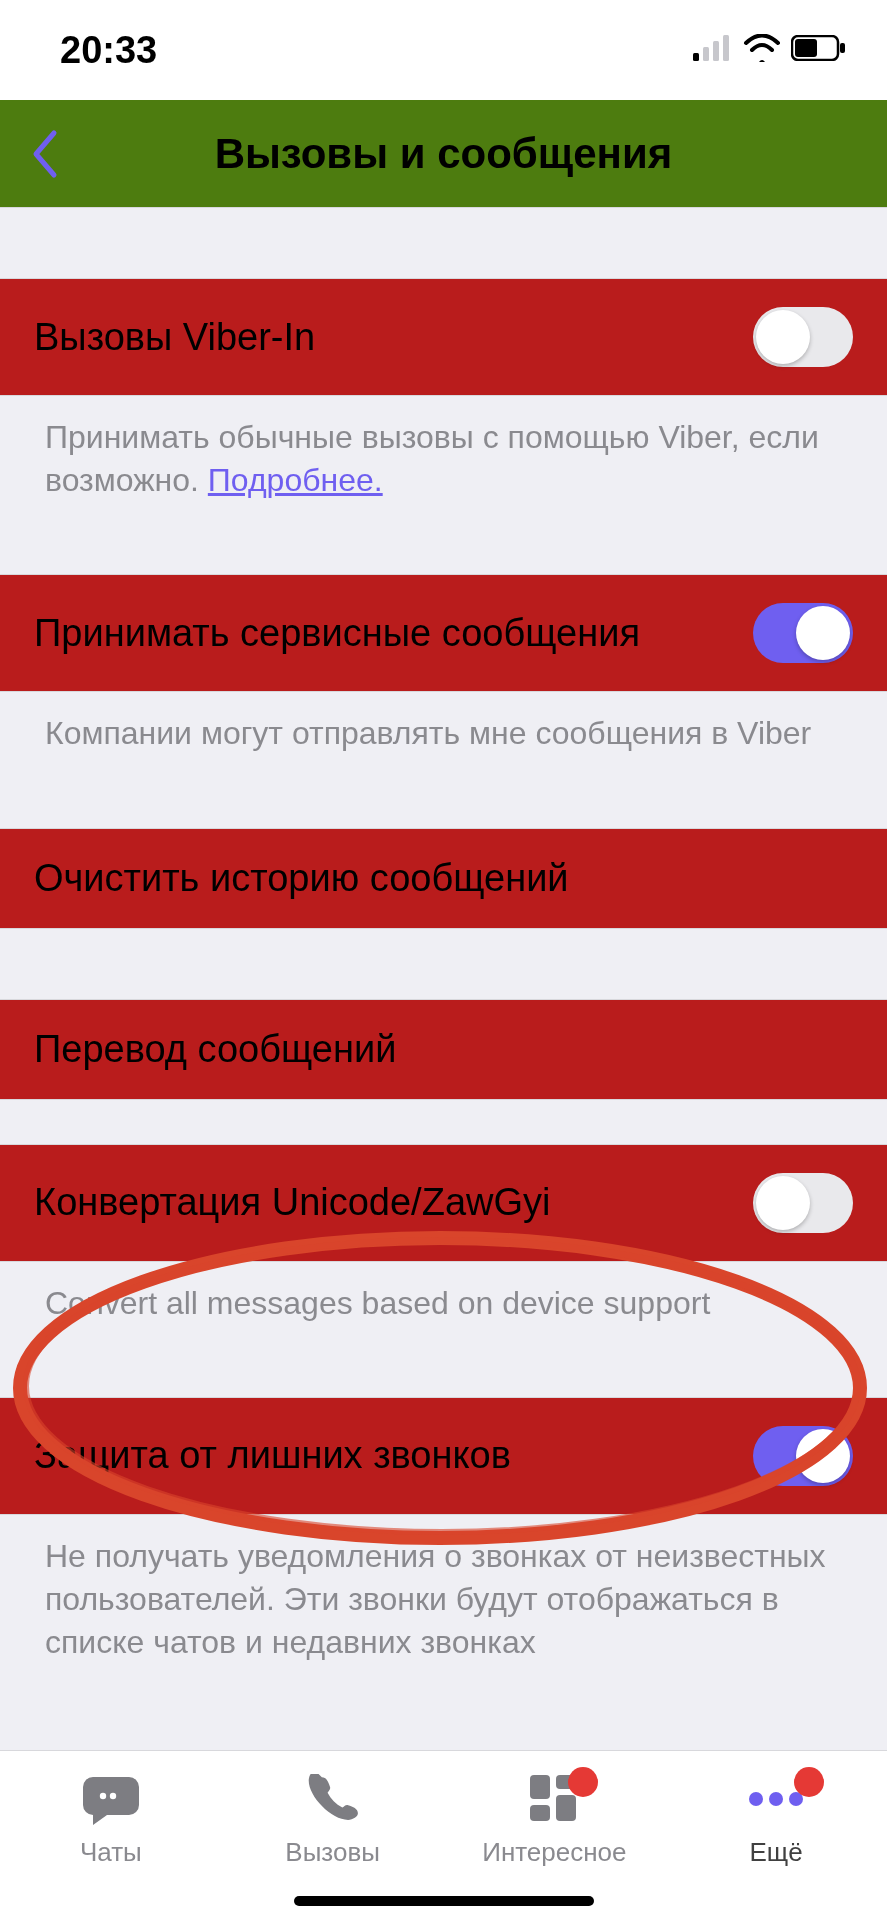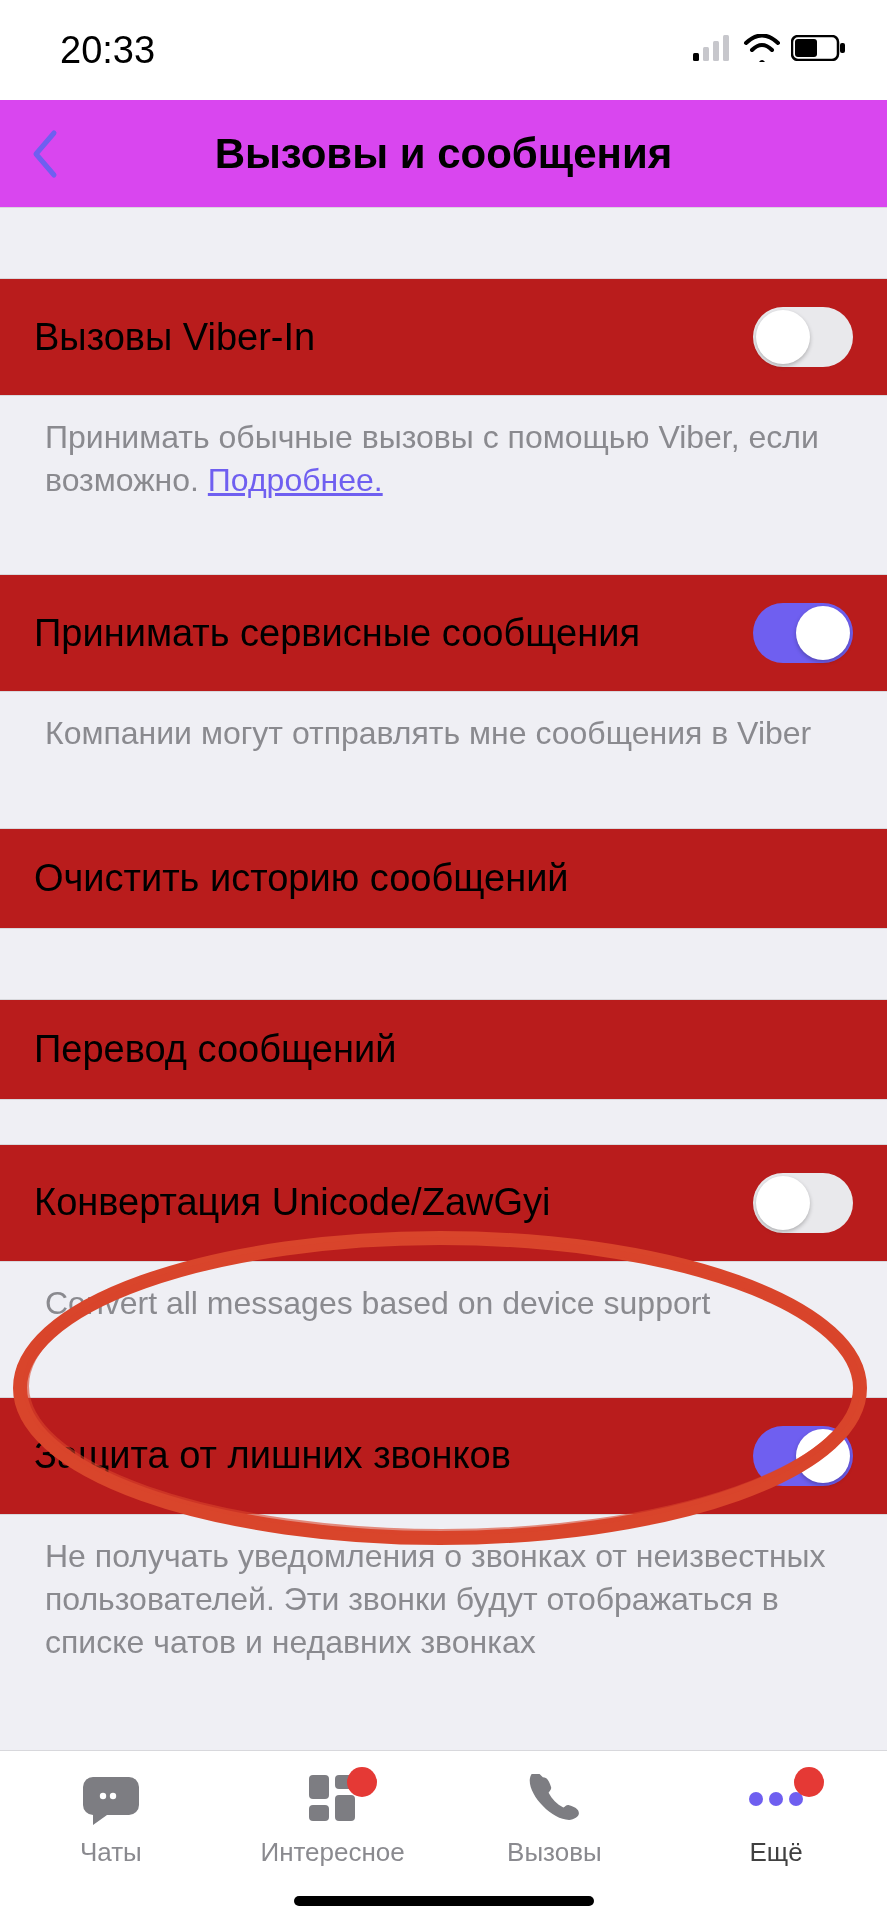--- a/index.html
+++ b/index.html
@@ -16,28 +16,28 @@
   .status-bar {
     height: 100px;
     background: #fff;
     display: flex;
     align-items: center;
     justify-content: space-between;
     padding: 0 40px 0 60px;
   }
   .status-time {
     font-size: 38px;
-    font-weight: 400;
+    font-weight: 700;
   }
   .status-right { display: flex; align-items: center; gap: 10px; }
 
   
   .nav-bar {
     height: 108px;
-    background: #d946ef;
+    background: #4d7c0f;
     display: flex;
     align-items: center;
     position: relative;
     border-bottom: 1px solid #d8d8dc;
   }
   .nav-back {
     position: absolute;
     left: 14px;
     top: 50%;
     transform: translateY(-50%);
@@ -253,40 +253,40 @@
           <circle cx="20" cy="23" r="3.2" fill="#fff"></circle>
             <circle cx="30" cy="23" r="3.2" fill="#fff"></circle>
         </svg>
       </span>
     </div>
     <span class="tab-label">Чаты</span>
   </div>
   <div class="tab">
     <div class="tab-icon-wrap">
       <span>
+        <svg width="50" height="50" viewBox="0 0 50 50">
+          <path d="M12 4 c6 0 8 6 10 12 c1 3 -2 5 -3 7 c4 8 10 14 18 18 c2 -1 4 -4 7 -3 c6 2 12 4 12 10 c0 4 -6 8 -12 8 C24 56 -4 28 -4 8 c0 -6 4 -12 8 -12" transform="translate(4 0) scale(0.82)" fill="#7d7d82"></path>
+        </svg>
+      </span>
+    </div>
+    <span class="tab-label">Вызовы</span>
+  </div>
+  <div class="tab">
+    <div class="tab-icon-wrap">
+      <span>
         <svg width="52" height="52" viewBox="0 0 52 52">
           <rect x="2" y="2" width="20" height="24" rx="4" fill="#7d7d82"></rect>
           <rect x="28" y="2" width="20" height="14" rx="4" fill="#7d7d82"></rect>
           <rect x="2" y="32" width="20" height="16" rx="4" fill="#7d7d82"></rect>
           <rect x="28" y="22" width="20" height="26" rx="4" fill="#7d7d82"></rect>
         </svg>
       </span>
       <span class="badge"></span>
     </div>
     <span class="tab-label">Интересное</span>
-  </div>
-  <div class="tab">
-    <div class="tab-icon-wrap">
-      <span>
-        <svg width="50" height="50" viewBox="0 0 50 50">
-          <path d="M12 4 c6 0 8 6 10 12 c1 3 -2 5 -3 7 c4 8 10 14 18 18 c2 -1 4 -4 7 -3 c6 2 12 4 12 10 c0 4 -6 8 -12 8 C24 56 -4 28 -4 8 c0 -6 4 -12 8 -12" transform="translate(4 0) scale(0.82)" fill="#7d7d82"></path>
-        </svg>
-      </span>
-    </div>
-    <span class="tab-label">Вызовы</span>
   </div>
   <div class="tab active">
     <div class="tab-icon-wrap">
       <span>
         <svg width="60" height="20" viewBox="0 0 60 20">
           <circle cx="10" cy="10" r="7" fill="#6f5ff0"></circle>
           <circle cx="30" cy="10" r="7" fill="#6f5ff0"></circle>
           <circle cx="50" cy="10" r="7" fill="#6f5ff0"></circle>
         </svg>
       </span>

